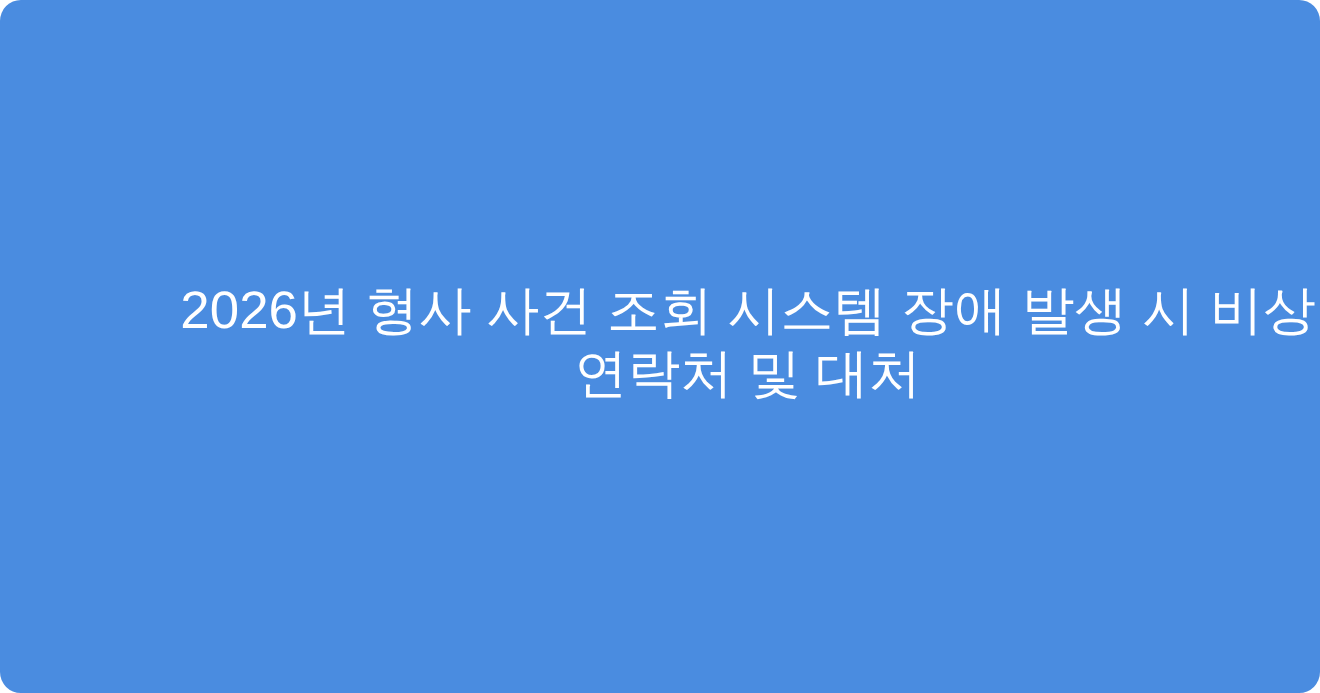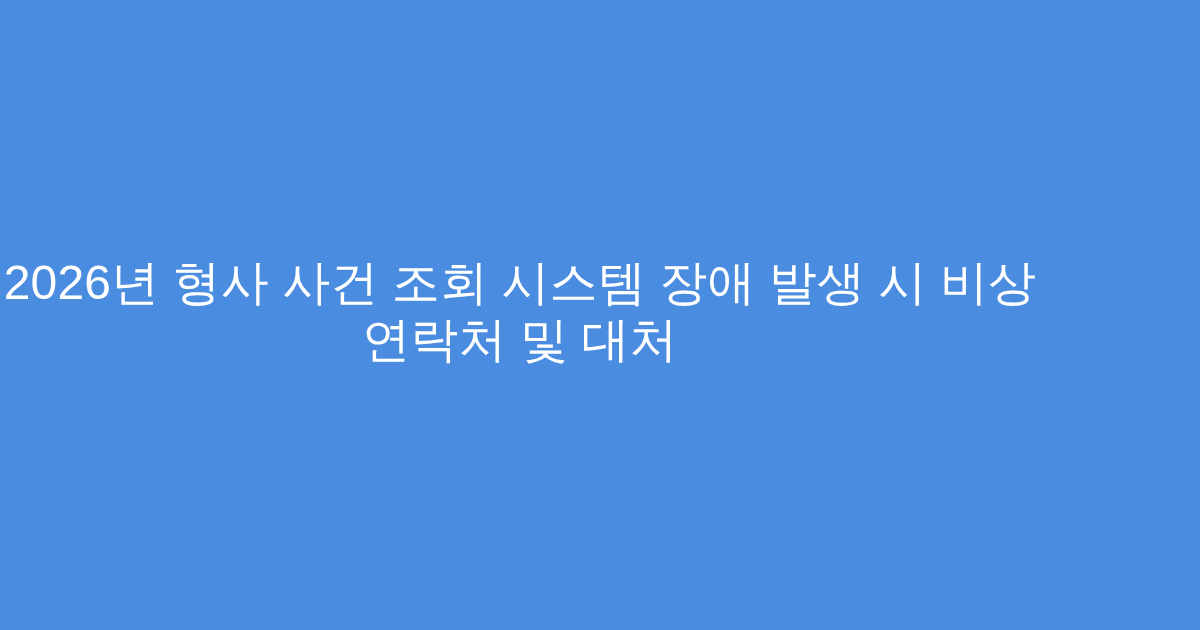--- a/index.html
+++ b/index.html
@@ -16,23 +16,24 @@
   }
 
   
   .og-card {
     position: relative;
     box-sizing: border-box;
     width: 1200px;
     height: 630px;
     display: flex;
     align-items: center;
-    justify-content: flex-start;
+    justify-content: flex-end;
     background-color: #4a8ce0;      
     overflow: hidden;
+    border-radius: 19px;
   }
 
   
   .headline-block {
     width: 1040px;
     margin: 0;
     padding: 0;
     text-align: center;
     
     transform: translateY(-4px);

